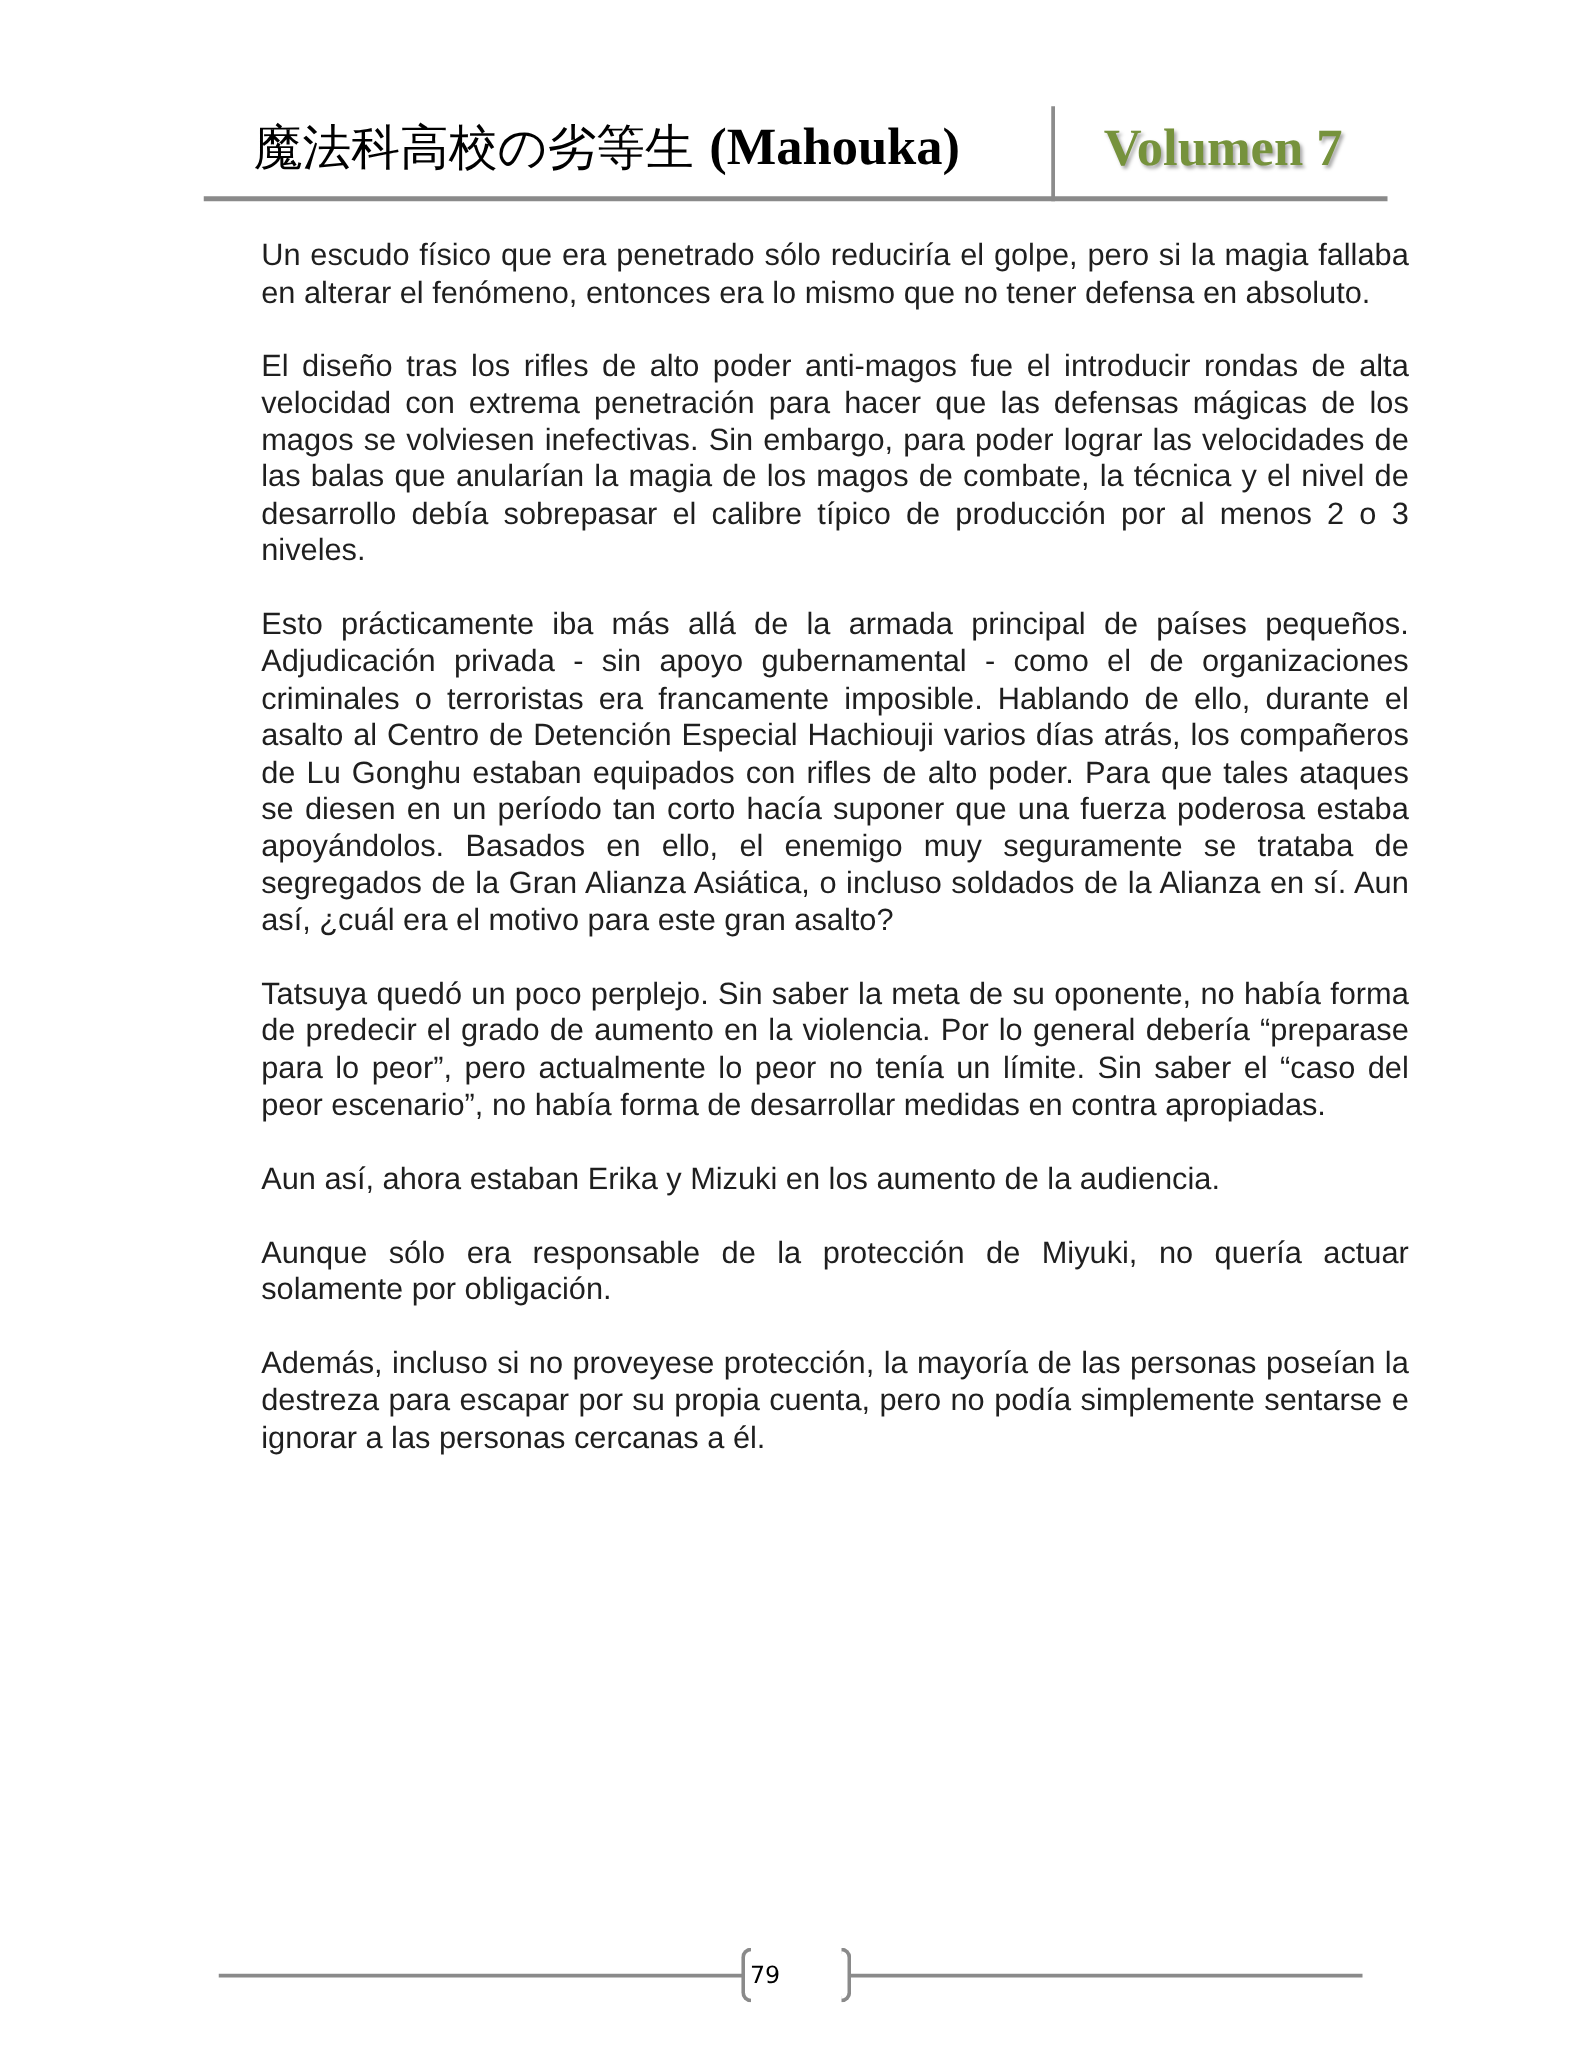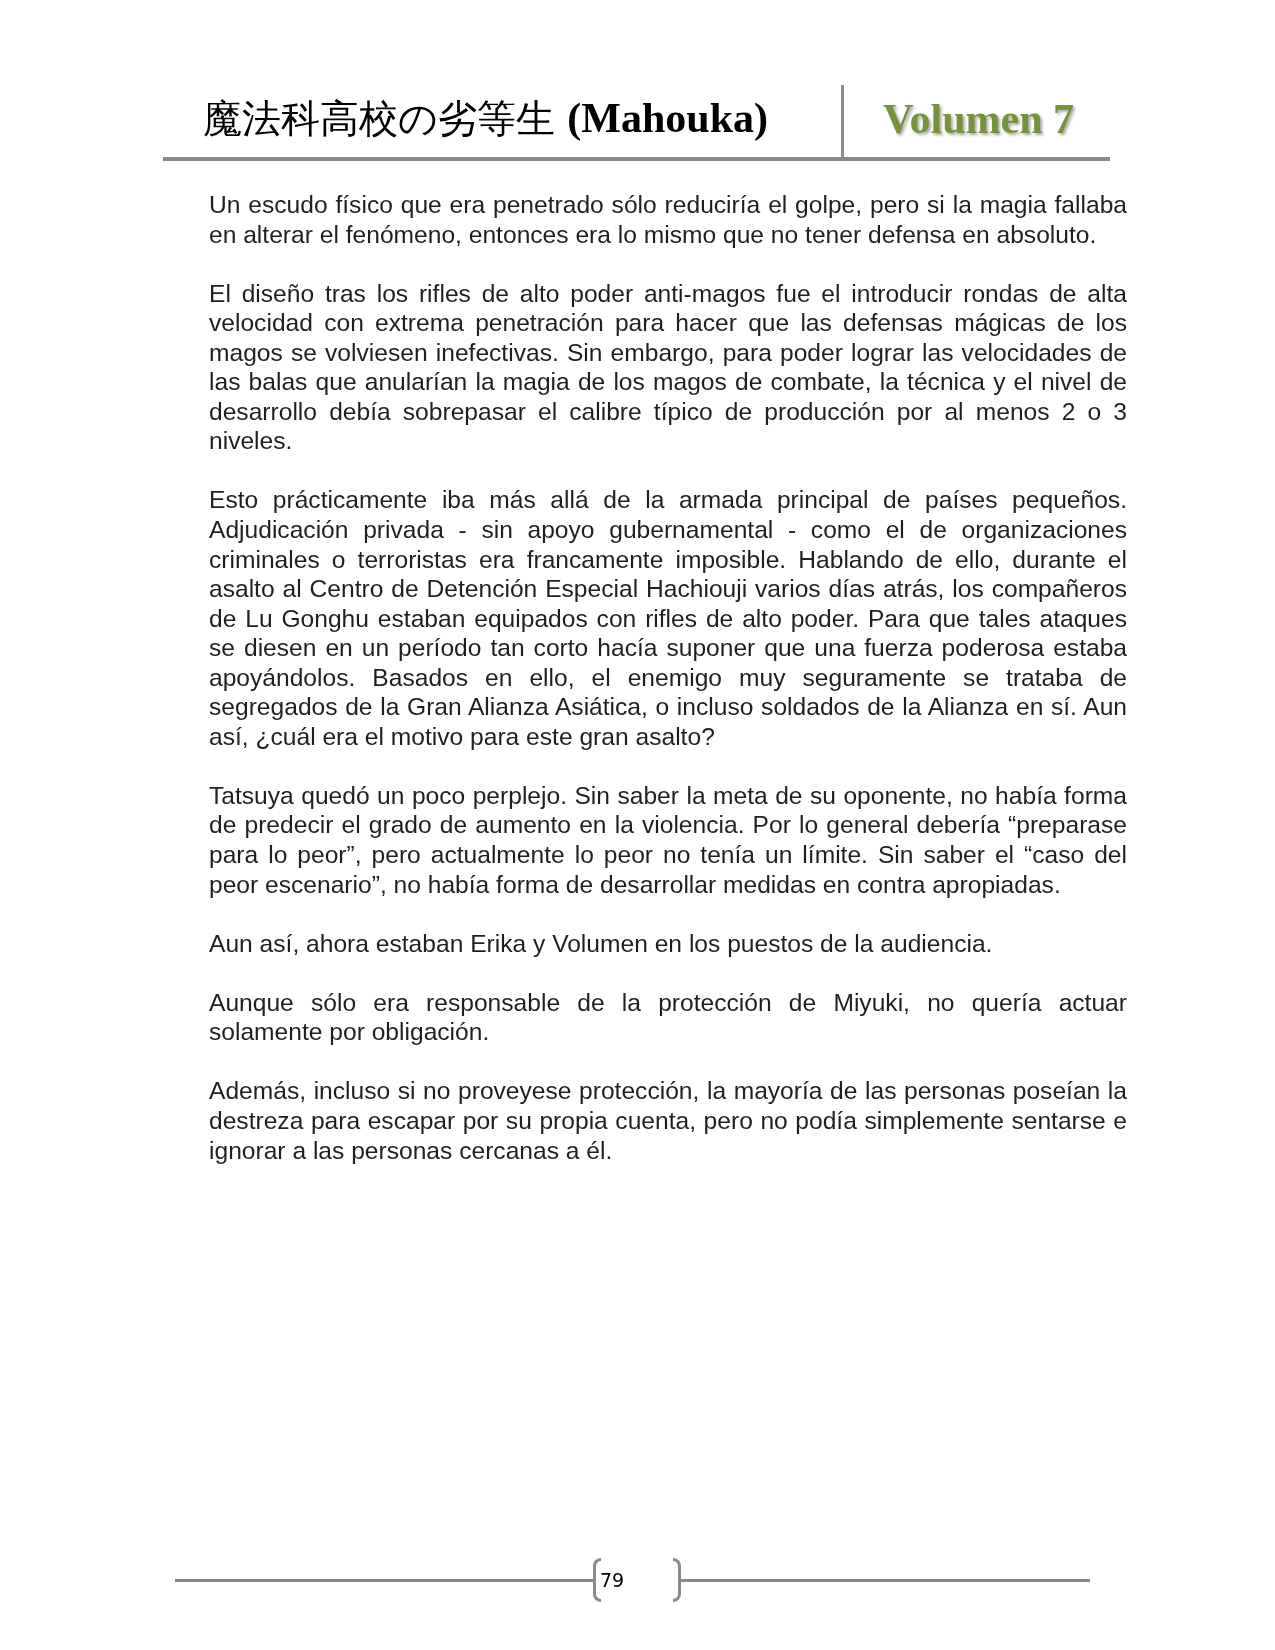--- a/index.html
+++ b/index.html
@@ -59,21 +59,21 @@
   </div>
   <div class="header-divider"></div>
   <div class="header-volume" style="color: rgb(118, 146, 60);">Volumen 7</div>
   <div class="header-rule"></div>
 
   <div class="content">
     <p>Un escudo físico que era penetrado sólo reduciría el golpe, pero si la magia fallaba en alterar el fenómeno, entonces era lo mismo que no tener defensa en absoluto.</p>
     <p>El diseño tras los rifles de alto poder anti-magos fue el introducir rondas de alta velocidad con extrema penetración para hacer que las defensas mágicas de los magos se volviesen inefectivas. Sin embargo, para poder lograr las velocidades de las balas que anularían la magia de los magos de combate, la técnica y el nivel de desarrollo debía sobrepasar el calibre típico de producción por al menos 2 o 3 niveles.</p>
     <p>Esto prácticamente iba más allá de la armada principal de países pequeños. Adjudicación privada - sin apoyo gubernamental - como el de organizaciones criminales o terroristas era francamente imposible. Hablando de ello, durante el asalto al Centro de Detención Especial Hachiouji varios días atrás, los compañeros de Lu Gonghu estaban equipados con rifles de alto poder. Para que tales ataques se diesen en un período tan corto hacía suponer que una fuerza poderosa estaba apoyándolos. Basados en ello, el enemigo muy seguramente se trataba de segregados de la Gran Alianza Asiática, o incluso soldados de la Alianza en sí. Aun así, ¿cuál era el motivo para este gran asalto?</p>
     <p>Tatsuya quedó un poco perplejo. Sin saber la meta de su oponente, no había forma de predecir el grado de aumento en la violencia. Por lo general debería “preparase para lo peor”, pero actualmente lo peor no tenía un límite. Sin saber el “caso del peor escenario”, no había forma de desarrollar medidas en contra apropiadas.</p>
-    <p>Aun así, ahora estaban Erika y Volumen en los puestos de la audiencia.</p>
+    <p>Aun así, ahora estaban Erika y Mizuki en los aumento de la audiencia.</p>
     <p>Aunque sólo era responsable de la protección de Miyuki, no quería actuar solamente por obligación.</p>
     <p>Además, incluso si no proveyese protección, la mayoría de las personas poseían la destreza para escapar por su propia cuenta, pero no podía simplemente sentarse e ignorar a las personas cercanas a él.</p>
   </div>
 
   <div class="footer-rule-left"></div>
   <div class="bracket bracket-left"></div>
   <div class="page-number">79</div>
   <div class="bracket bracket-right"></div>
   <div class="footer-rule-right"></div>
 

